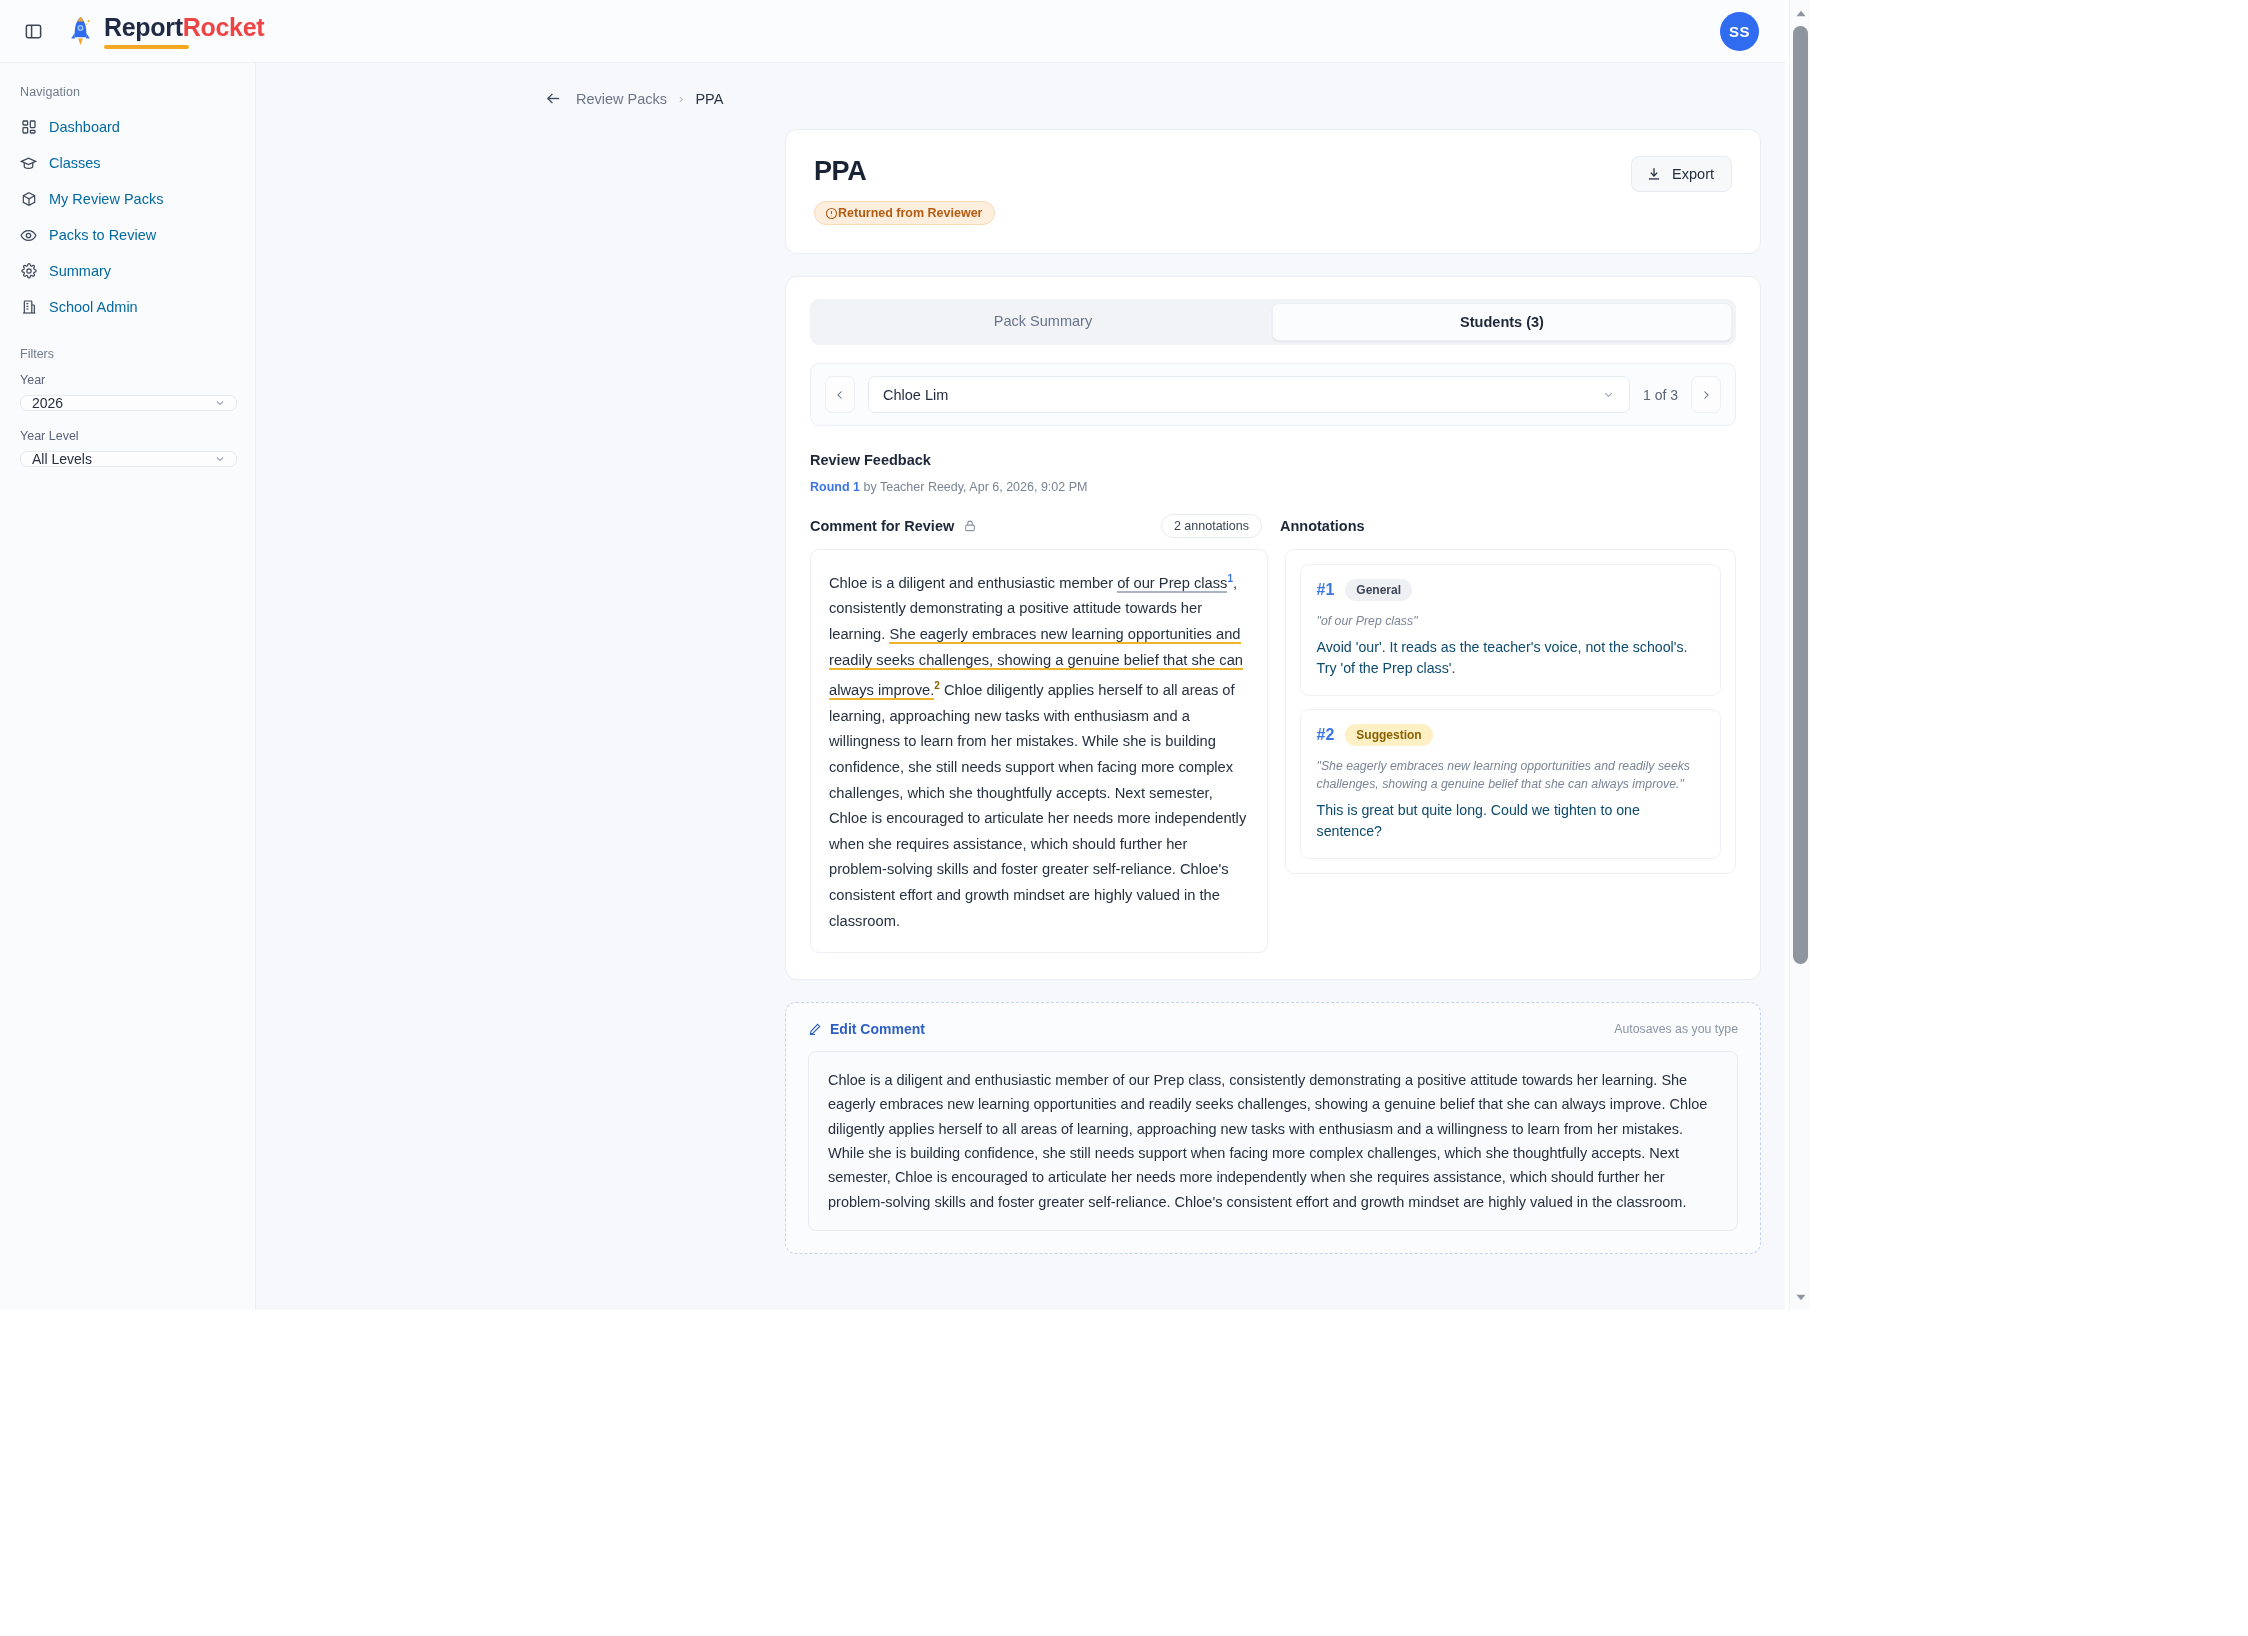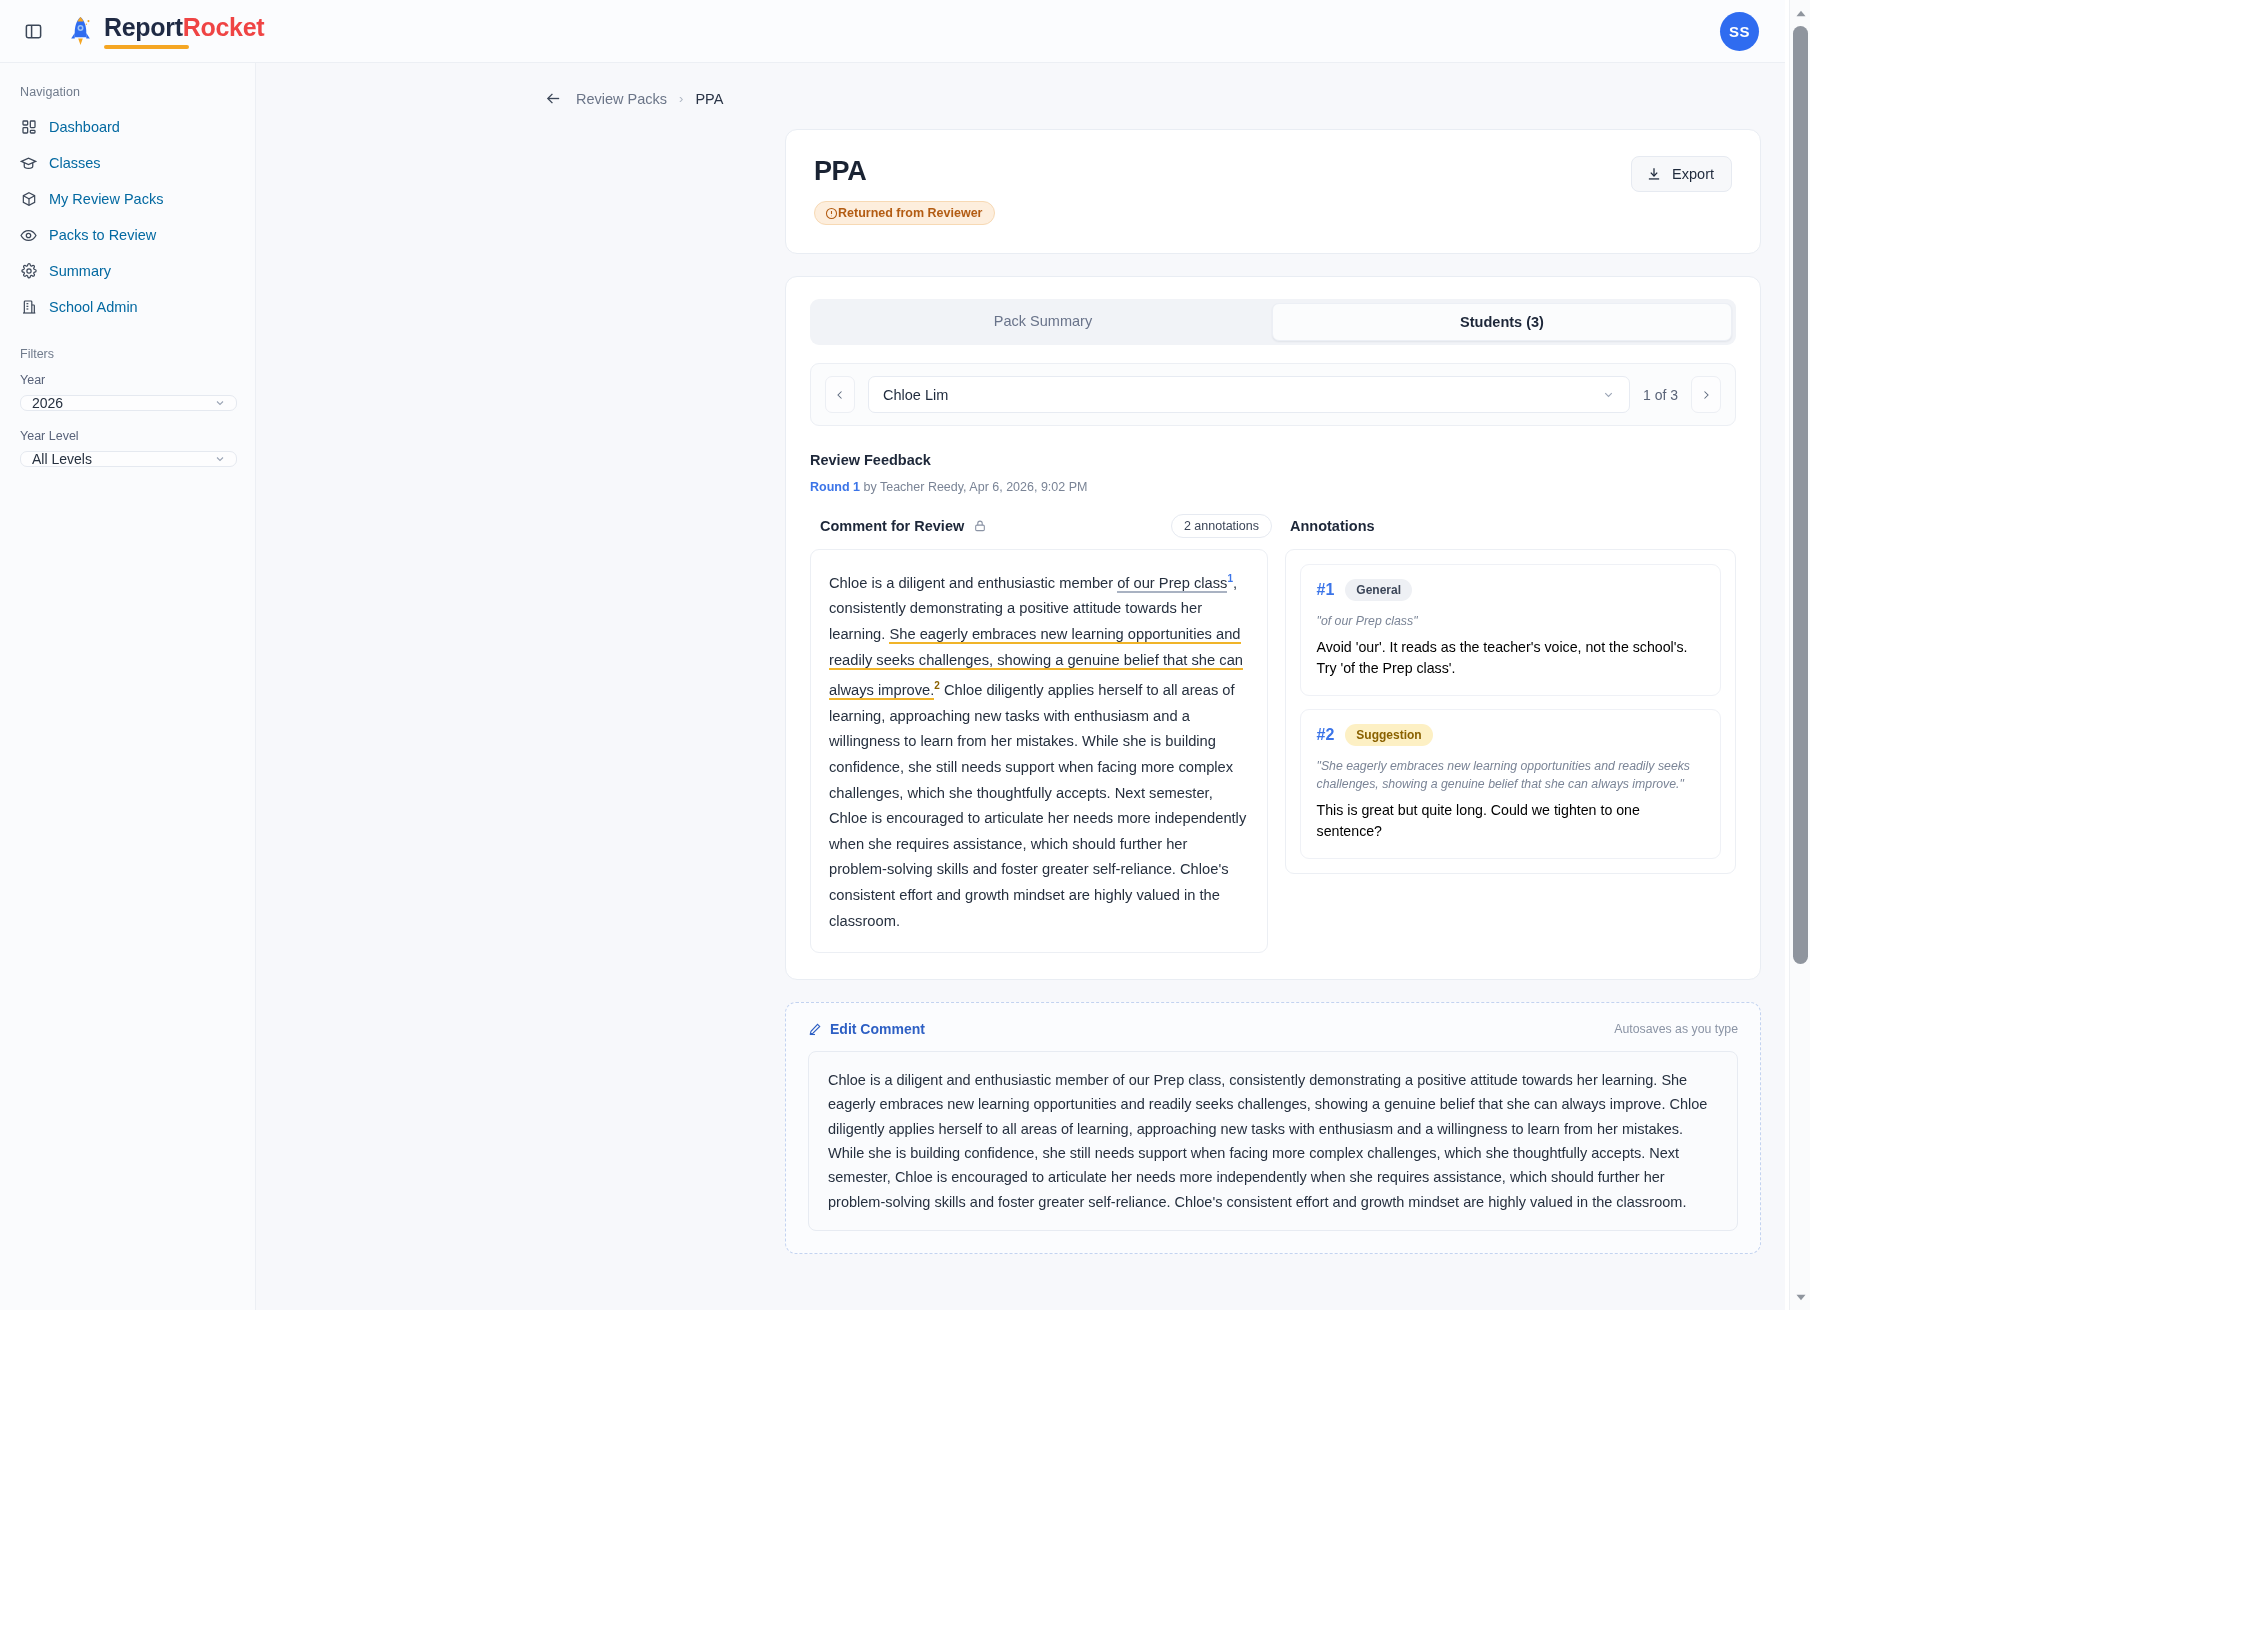--- a/index.html
+++ b/index.html
@@ -159,21 +159,21 @@
     display: flex; align-items: center; justify-content: space-between;
     padding: 0 14px; font-size: 14.5px; color: #1f2a3c; cursor: pointer;
   }
   .counter { font-size: 14px; color: #5a6478; white-space: nowrap; }
 
   .review-title { margin-top: 26px; font-size: 14.5px; font-weight: 700; color: #1d2739; }
   .round-line { margin-top: 12px; font-size: 12.5px; color: #7a8496; }
   .round-tag { color: #3b74e8; font-weight: 600; }
 
   .cols-head {
-    display: flex; margin-top: 20px; align-items: center; margin-left: 10px;
+    display: flex; margin-top: 20px; align-items: center;
   }
   .col-a { width: 470px; display: flex; align-items: center; gap: 9px; }
   .col-a-title { font-size: 14.5px; font-weight: 700; color: #1d2739; }
   .ann-count {
     border: 1px solid #e6eaf1; border-radius: 999px;
     padding: 4px 12px; font-size: 12.5px; color: #3c4658; background: #fff;
     margin-left: auto; margin-right: 18px;
   }
   .col-b-title { font-size: 14.5px; font-weight: 700; color: #1d2739; }
 
@@ -200,21 +200,21 @@
   }
   .ann-top { display: flex; align-items: center; gap: 11px; }
   .ann-num { font-size: 16px; font-weight: 700; color: #3b74e8; }
   .pill { border-radius: 999px; padding: 4px 11px; font-size: 12px; font-weight: 700; }
   .pill-general { background: #eef0f4; color: #3c4658; }
   .pill-suggestion { background: #fdf0c4; color: #8a6100; }
   .ann-quote {
     margin-top: 11px; font-size: 12.3px; line-height: 18px;
     font-style: italic; color: #7a8496;
   }
-  .ann-text { margin-top: 7px; font-size: 14.2px; line-height: 21px; color: #000000; }
+  .ann-text { margin-top: 7px; font-size: 14.2px; line-height: 21px; color: #0c4a6e; }
 
   .edit-section {
     width: 976px; margin: 22px 0 0 529px;
     border: 1px dashed #c3d3f0; border-radius: 11px;
     background: #fbfcfe;
     padding: 18px 22px 22px 22px;
   }
   .edit-head { display: flex; align-items: center; }
   .edit-title { display: flex; align-items: center; gap: 8px; font-size: 14px; font-weight: 700; color: #2d5fc4; }
   .autosave { margin-left: auto; font-size: 12.3px; color: #8b94a5; }

